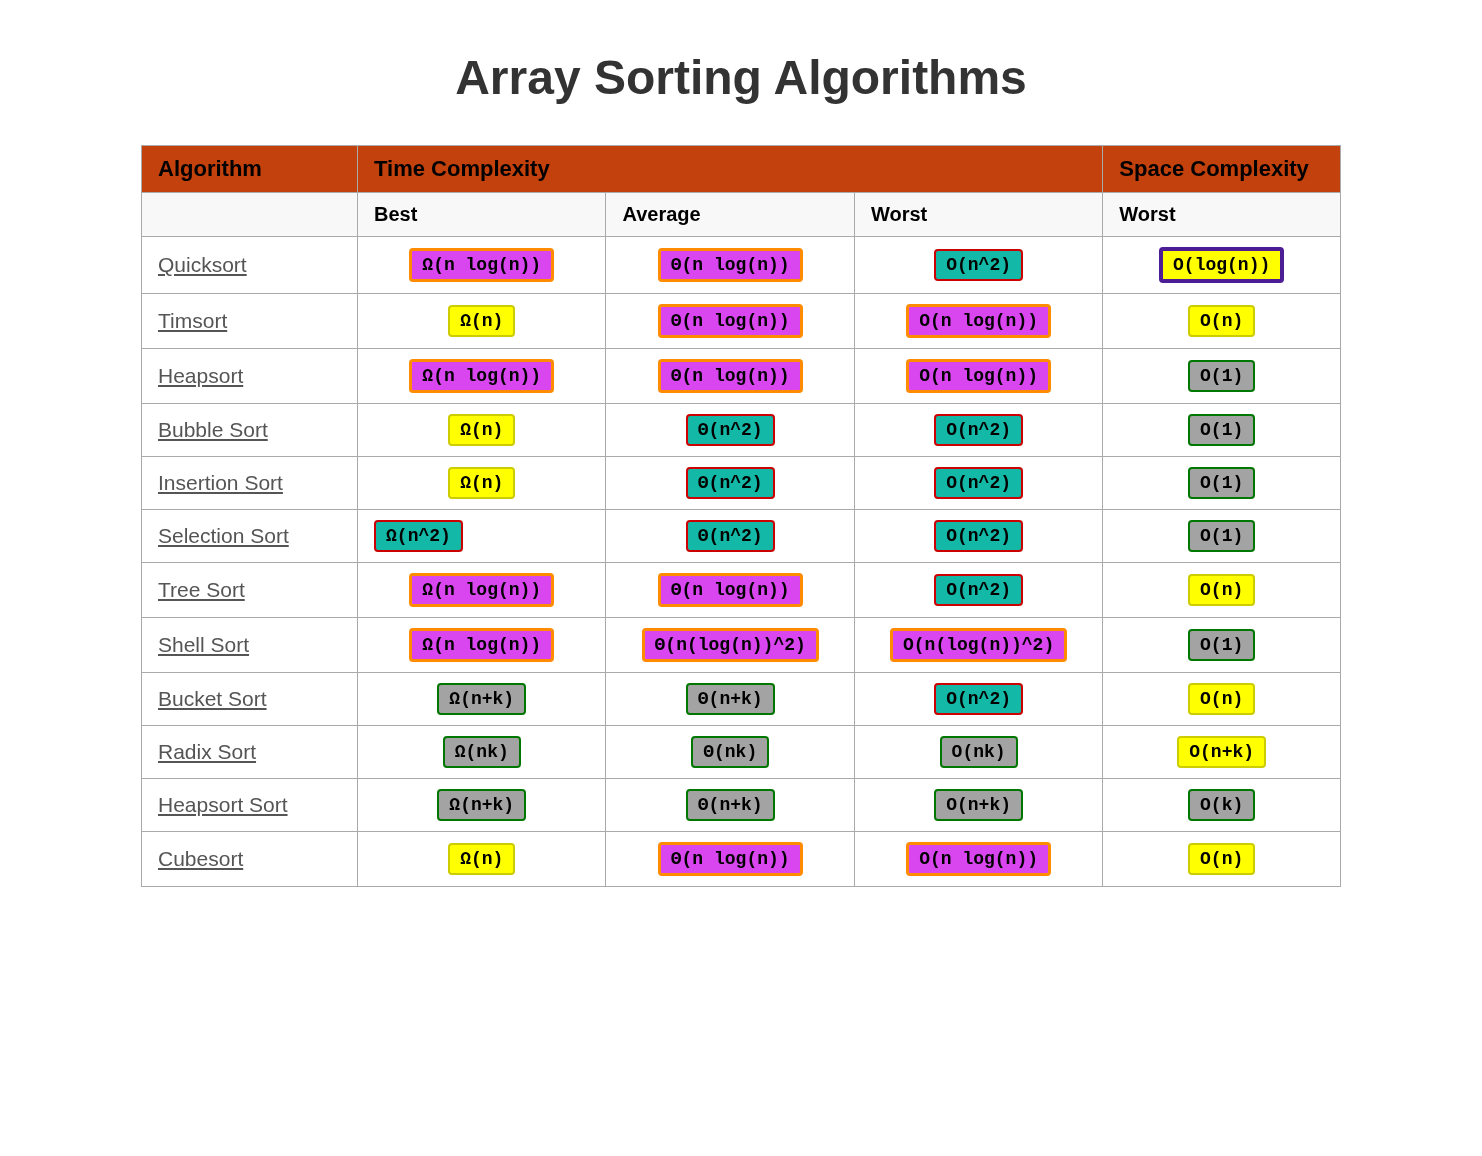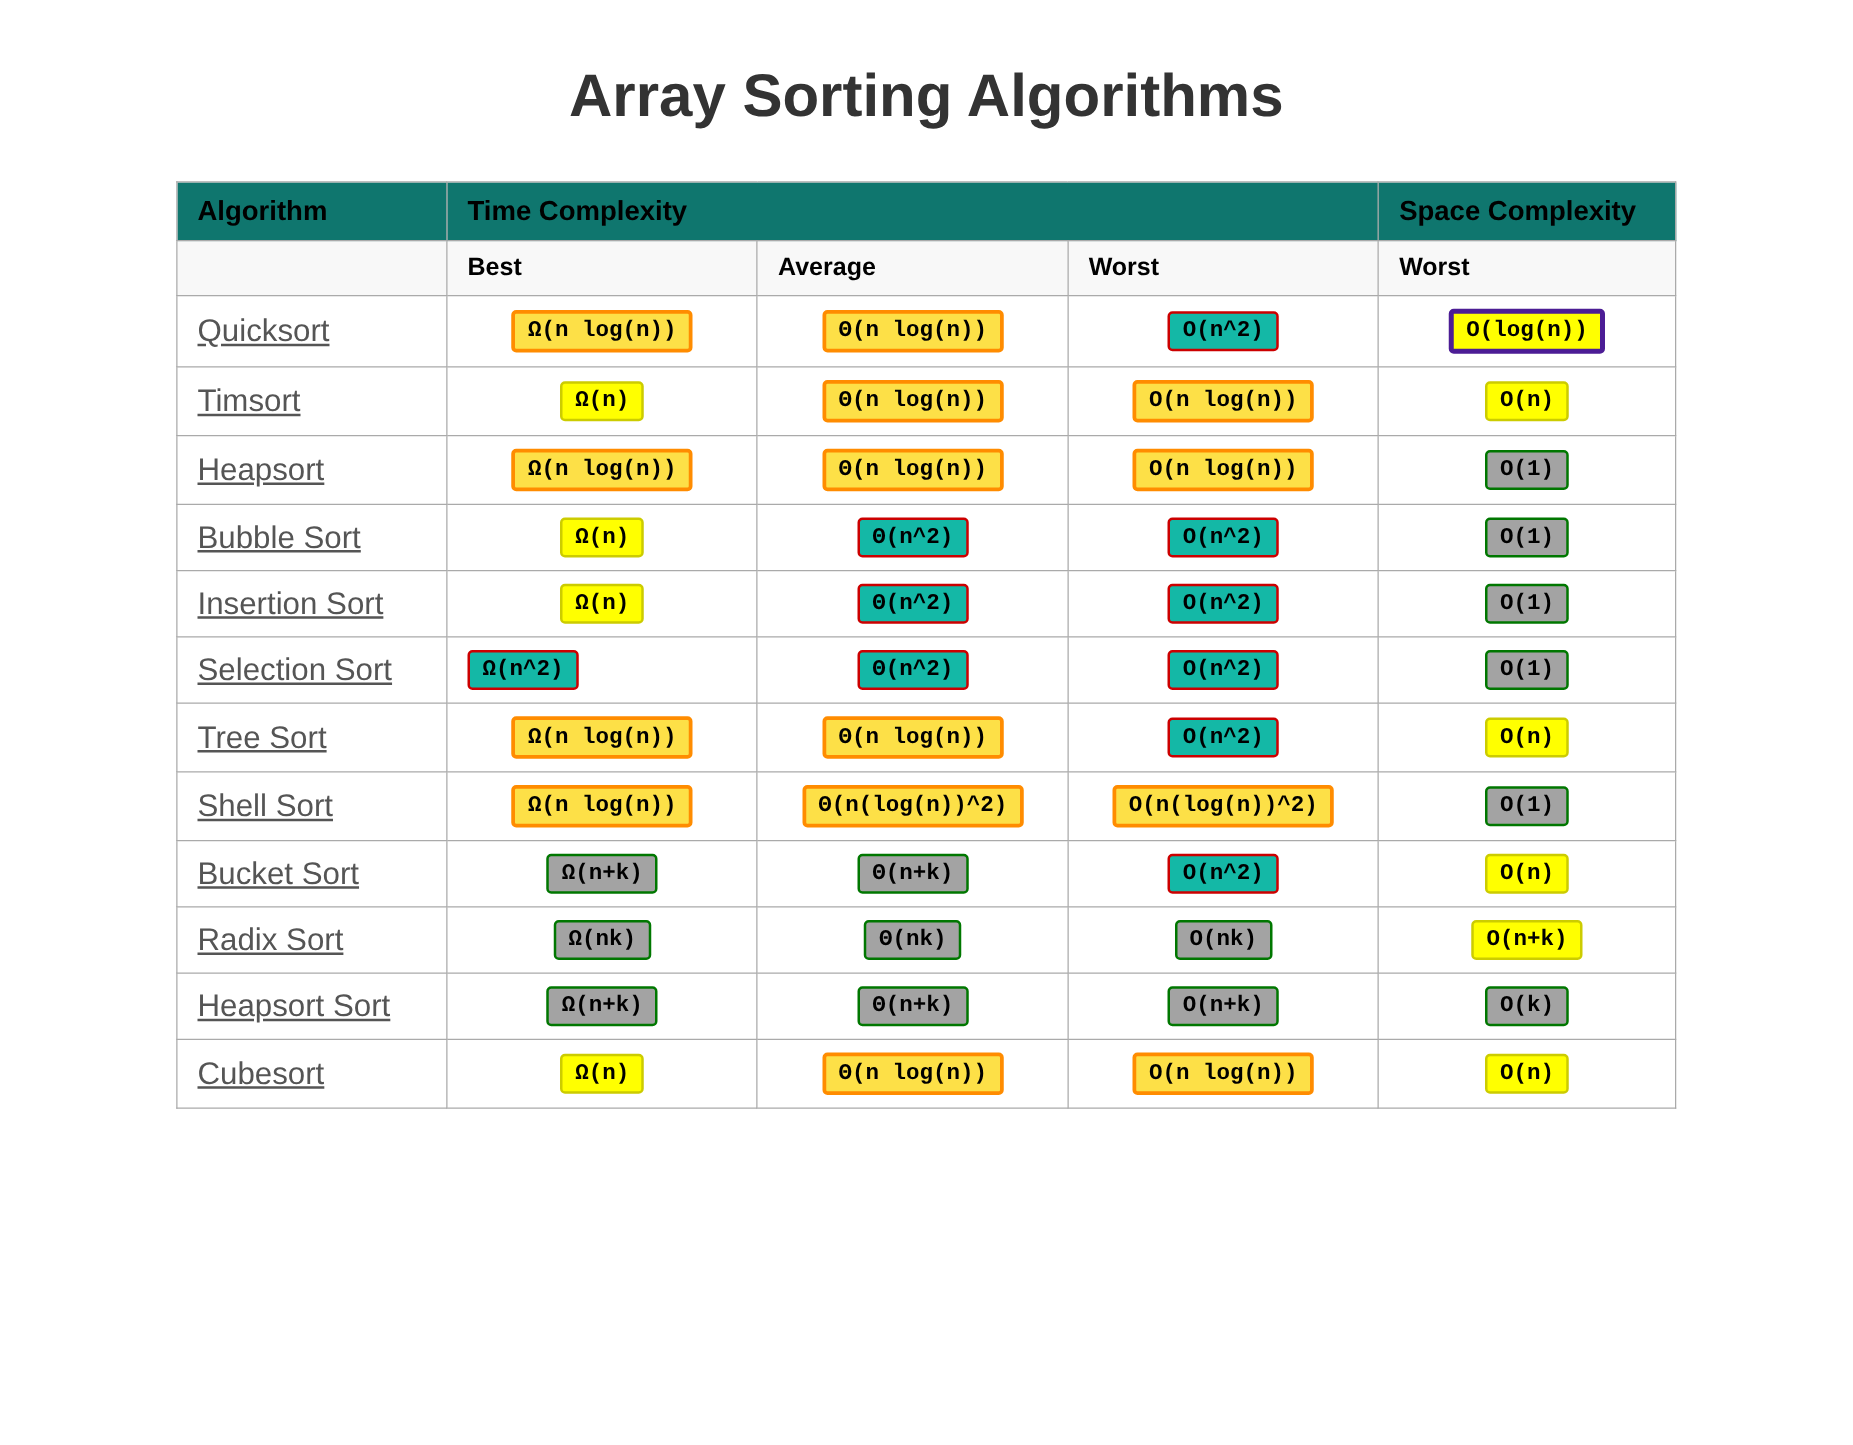--- a/index.html
+++ b/index.html
@@ -29,47 +29,47 @@
       width: 100%;
       font-size: 20px;
     }
     th, td {
       border: 1px solid #aaa;
       padding: 10px 16px;
       text-align: left;
       vertical-align: middle;
     }
     .header-group th {
-      background: #0f766e;
+      background: #c2410c;
       font-weight: bold;
       font-size: 22px;
     }
     .sub-header th {
       background: #f8f8f8;
       font-weight: bold;
       font-size: 20px;
     }
     .algo-name {
       text-decoration: underline;
       color: #555;
-      font-size: 25px;
+      font-size: 21px;
       cursor: pointer;
     }
     .badge {
       display: inline-block;
       padding: 4px 10px;
       border-radius: 4px;
       font-family: 'Courier New', Courier, monospace;
       font-size: 18px;
       font-weight: bold;
       border: 2px solid transparent;
     }
     .yellow-solid { background: #ffff00; color: #000; border-color: #cccc00; }
     
-    .yellow-orange { background: #fde047; color: #000; border: 3px solid #ff8c00; }
+    .yellow-orange { background: #d946ef; color: #000; border: 3px solid #ff8c00; }
     
     .red-fill { background: #14b8a6; color: #000; border: 2px solid #cc0000; }
     
     .yellow-green { background: #ffff00; color: #000; border: 4px solid #4c1d95; }
     
     .green-fill { background: #a3a3a3; color: #000; border: 2px solid #007700; }
     .algo-col { width: 200px; }
     .time-col { width: 230px; }
     .space-col { width: 220px; }
   </style>

